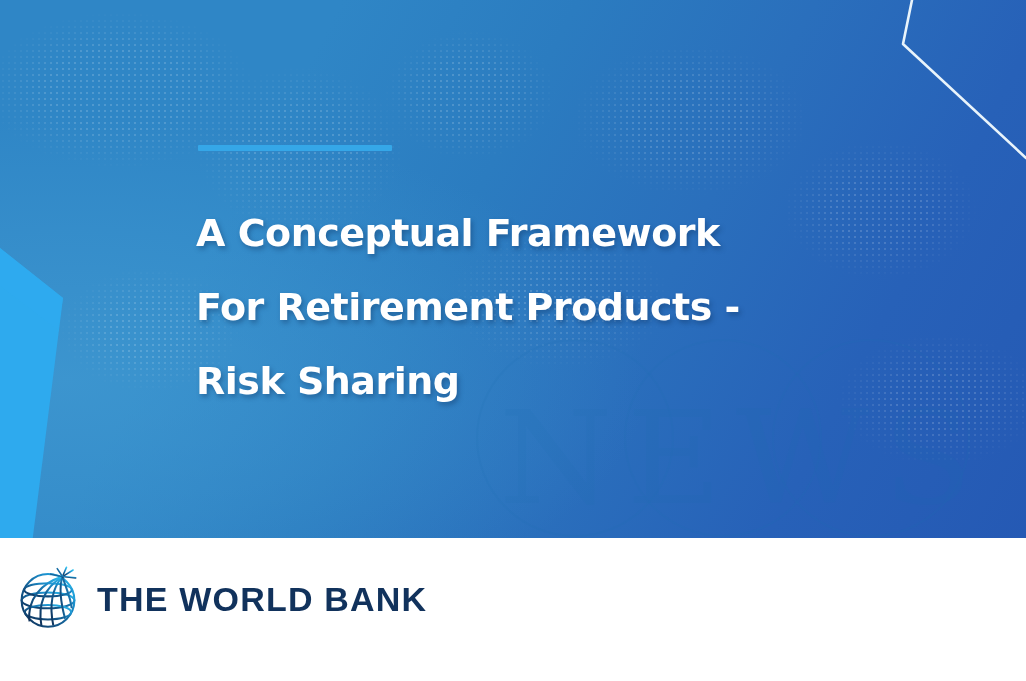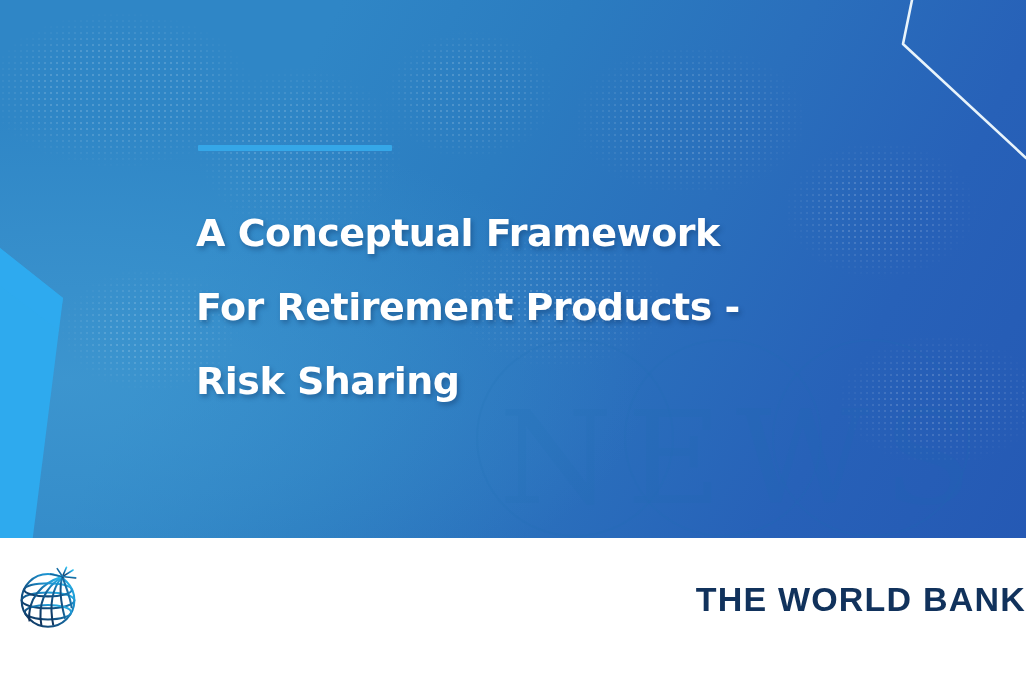--- a/index.html
+++ b/index.html
@@ -128,21 +128,21 @@
     left: 0; top: 538px;
     width: 1026px; height: 143px;
     background: #ffffff;
   }
   .footer-inner {
     position: absolute;
     left: 15px; right: 0;
     top: 28px;
     display: flex;
     align-items: center;
-    justify-content: space-between;
+    justify-content: flex-start;
     gap: 16px;
   }
   .logo-globe { width: 66px; height: 66px; display: block; }
   .logo-text {
     color: #11325c;
     font-family: "Liberation Sans", sans-serif;
     font-weight: bold;
     font-size: 34px;
     letter-spacing: 1.2px;
     white-space: nowrap;

